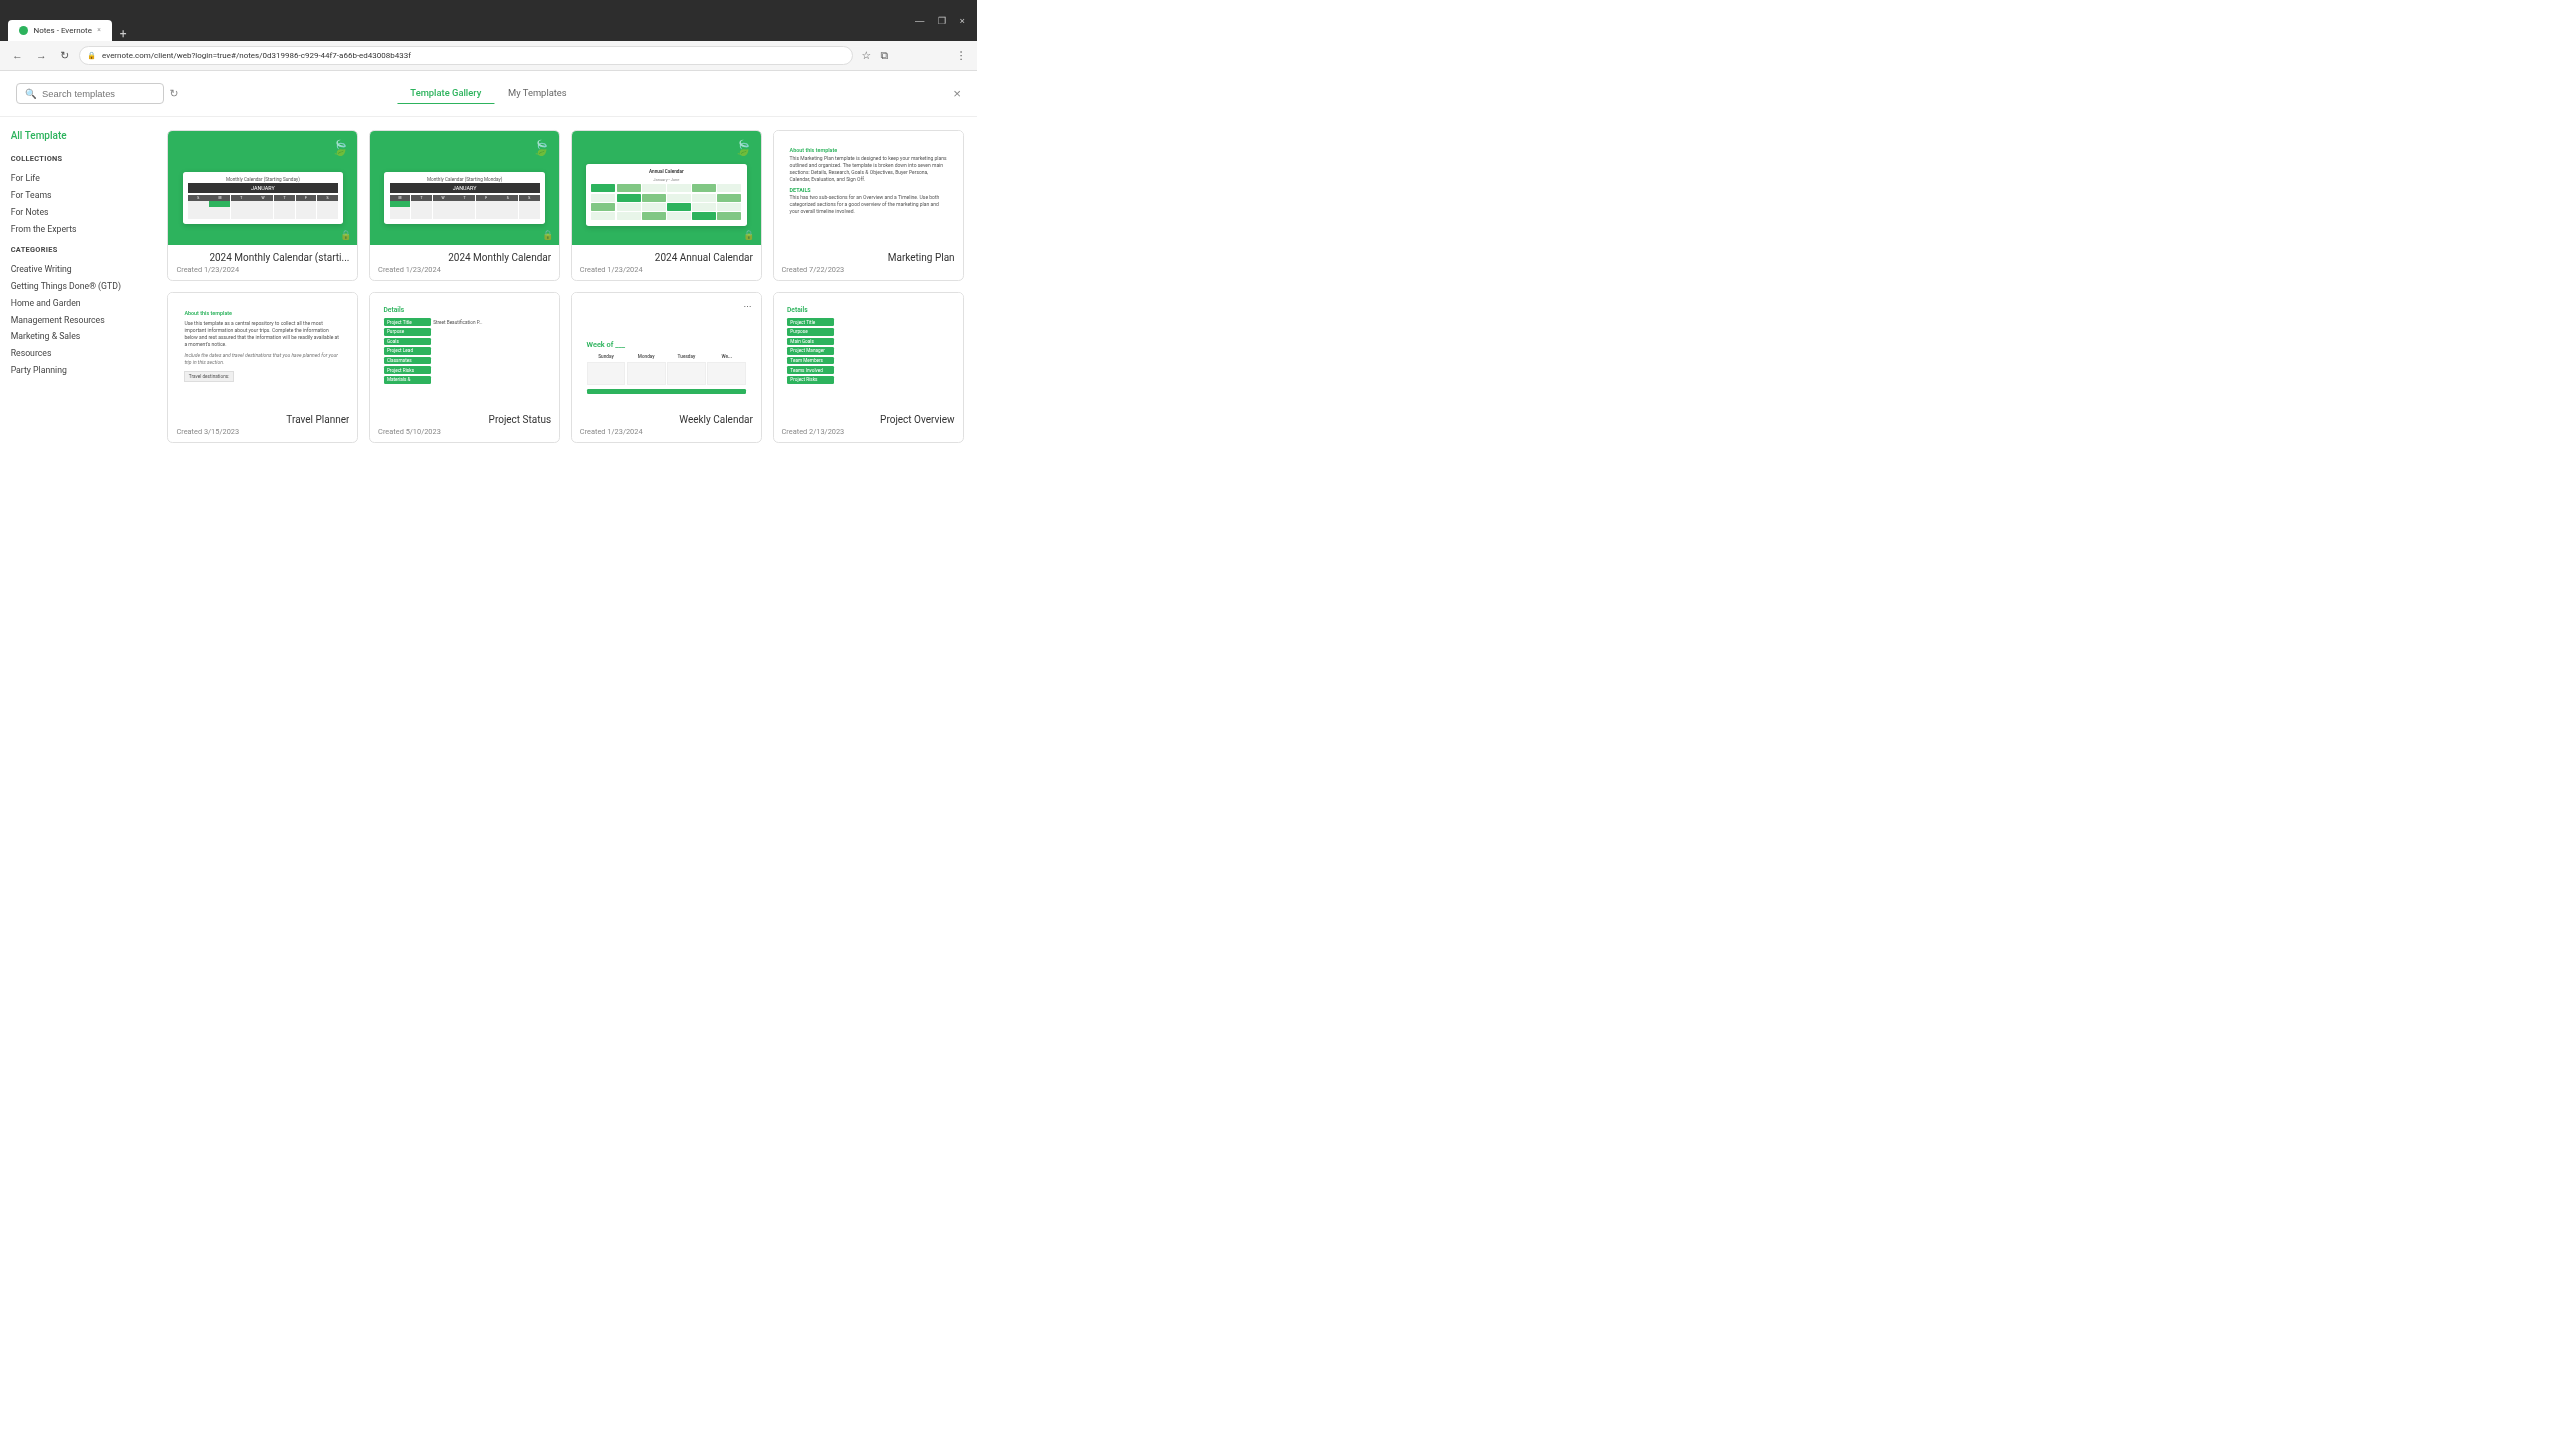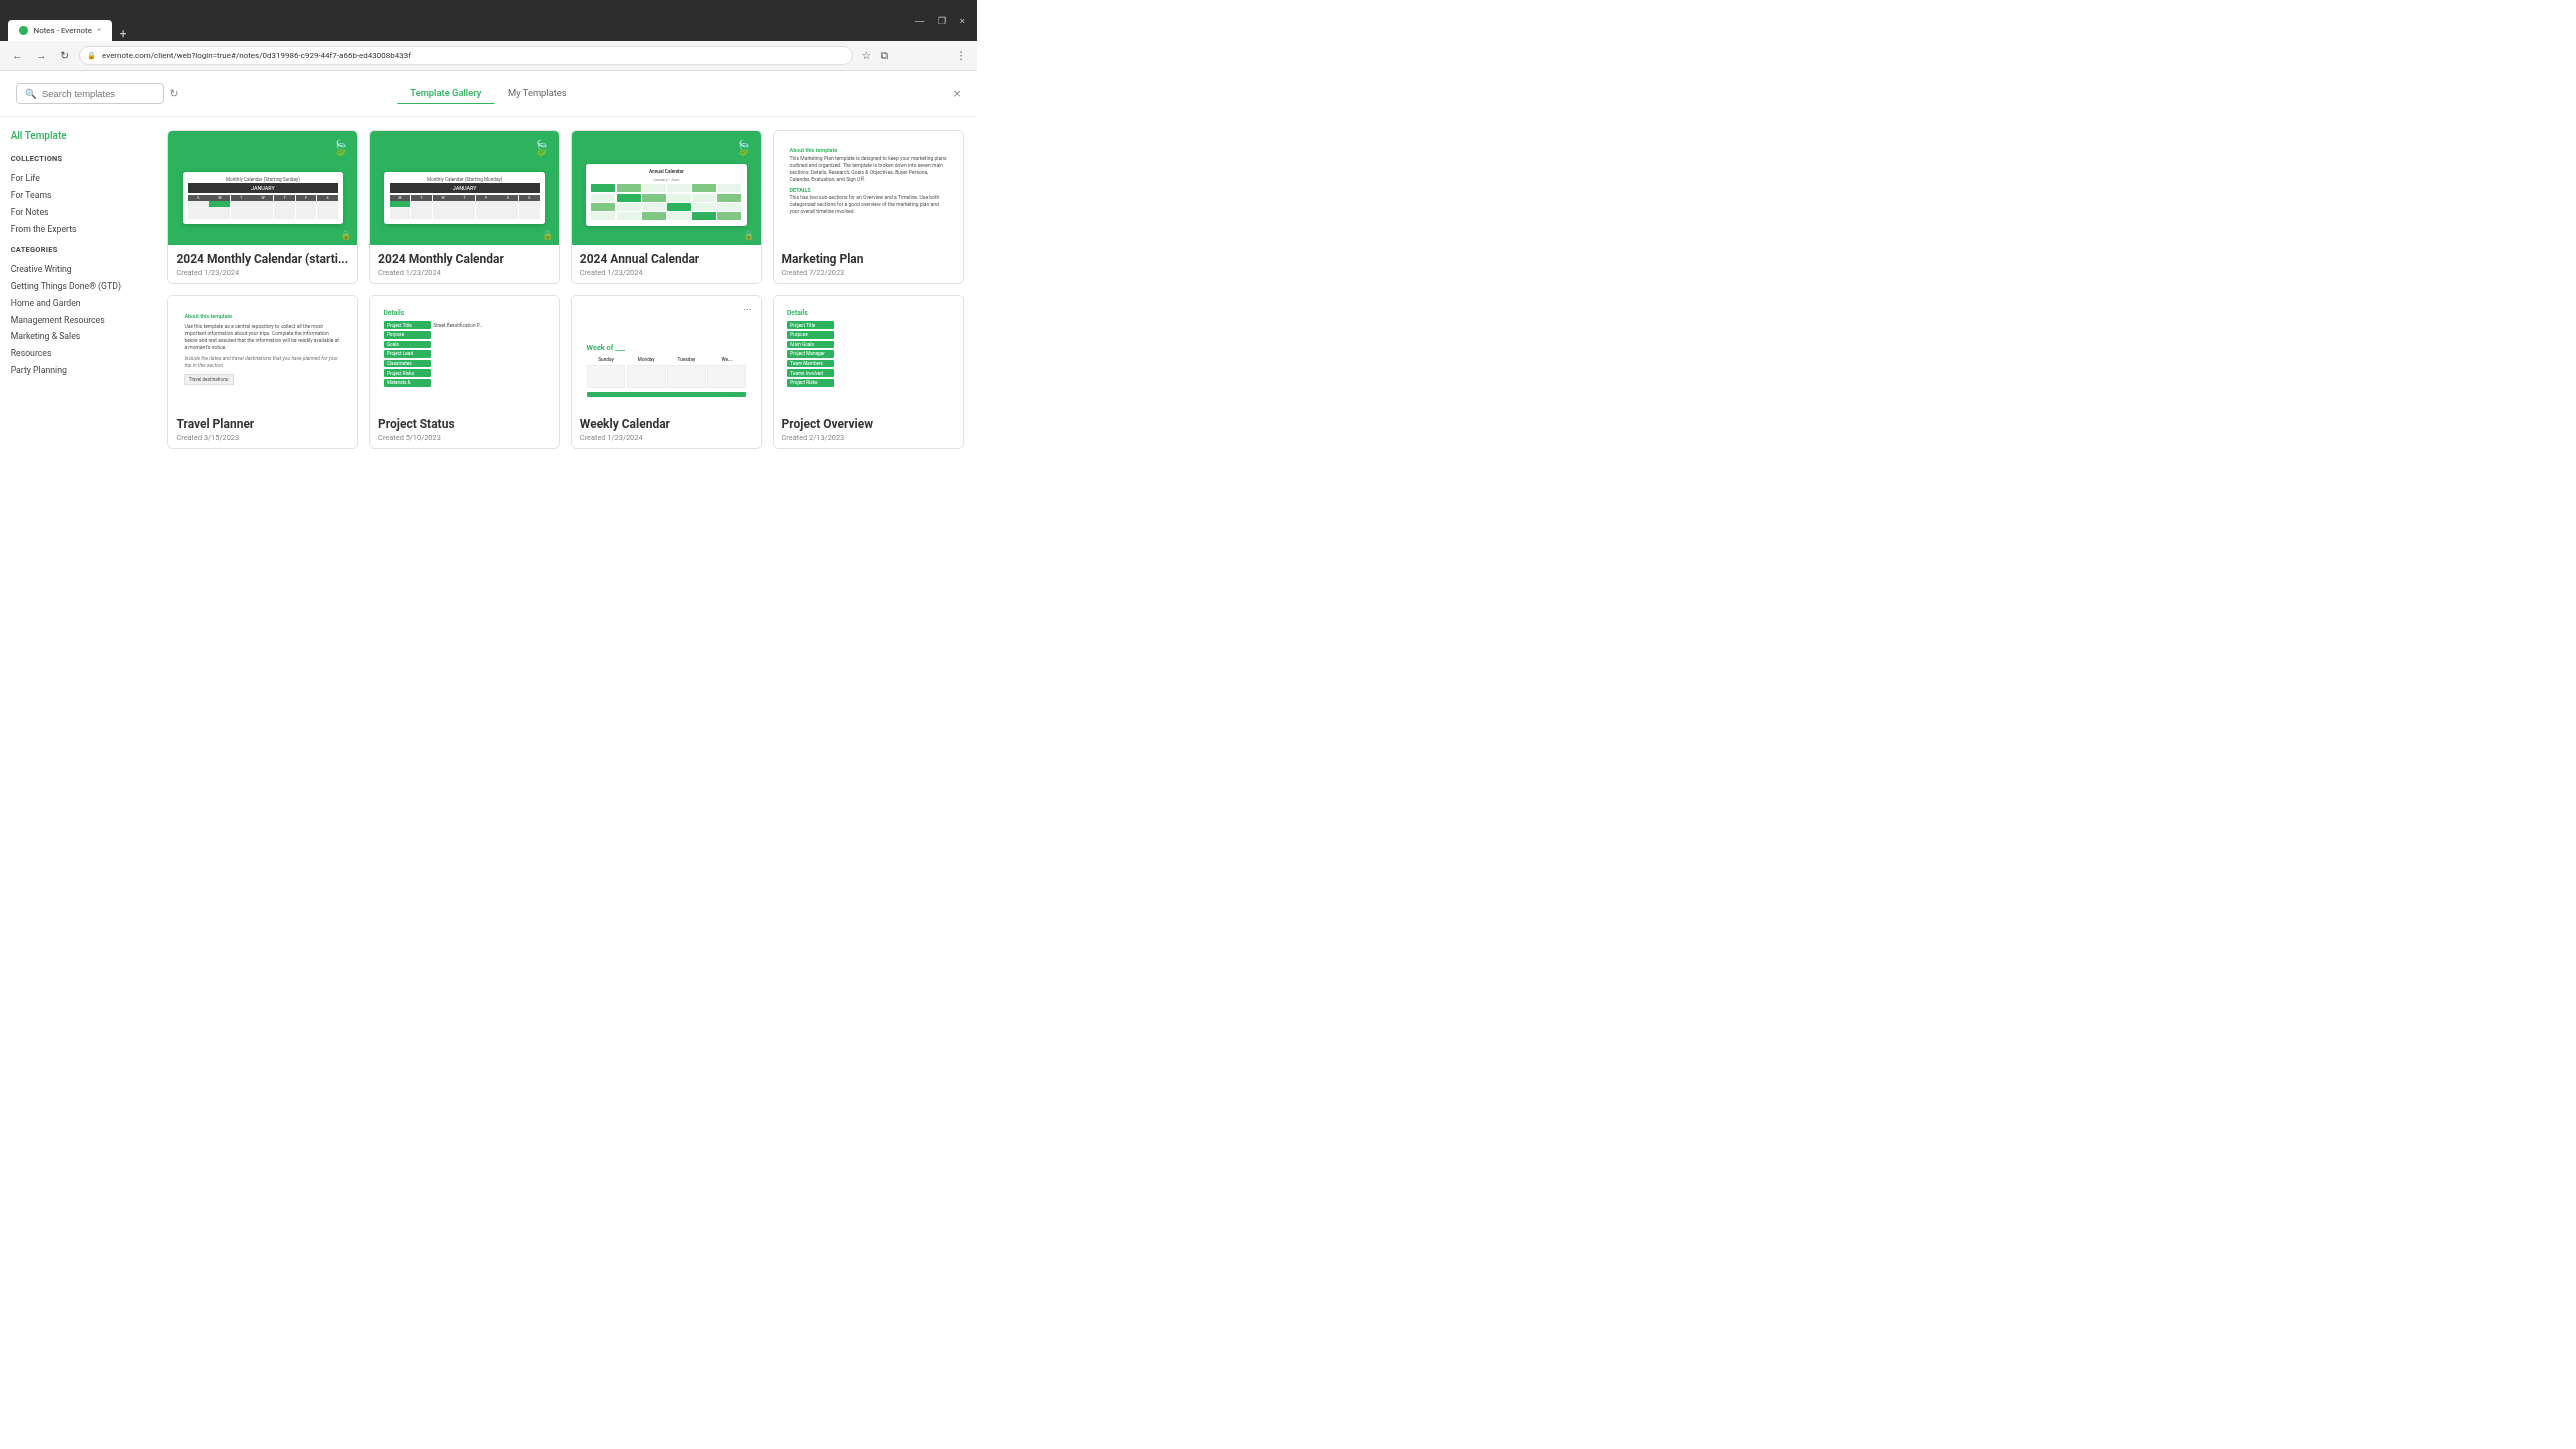--- a/index.html
+++ b/index.html
@@ -56,21 +56,21 @@
     .card-preview-green { background: #2db35d; display: flex; align-items: center; justify-content: center; position: relative; }
     .card-preview-white { background: #fff; display: flex; flex-direction: column; padding: 8px; position: relative; }
     .evernote-leaf { position: absolute; top: 8px; right: 8px; color: rgba(255,255,255,0.7); font-size: 14.8px; }
     .calendar-mockup { background: #fff; border-radius: 2.7px; width: 85%; margin: 20px auto 0; padding: 5.4px; box-shadow: 0 1.3px 5.4px rgba(0,0,0,0.15); }
     .calendar-header-mock { background: #333; color: #fff; text-align: center; font-size: 5.4px; padding: 2px; margin-bottom: 2px; }
     .calendar-grid-mock { display: grid; grid-template-columns: repeat(7, 1fr); gap: 0.7px; }
     .calendar-cell { background: #f0f0f0; height: 5.4px; font-size: 3.4px; display: flex; align-items: center; justify-content: center; color: #555; }
     .calendar-cell.header { background: #555; color: #fff; }
     .calendar-cell.green { background: #2db35d; }
     .card-info { padding: 6.7px 8px; }
-    .card-title { font-size: 12px; font-weight: 700; color: #333; margin-bottom: 2px; white-space: nowrap; overflow: hidden; text-overflow: ellipsis; }
+    .card-title { font-size: 10px; font-weight: 400; color: #333; margin-bottom: 2px; white-space: nowrap; overflow: hidden; text-overflow: ellipsis; text-align: right; }
     .card-date { font-size: 7.4px; color: #888; }
 
     
     .card-details-preview { padding: 8px; font-size: 5.4px; }
     .card-details-about { color: #2db35d; font-size: 5.4px; font-weight: 600; margin-bottom: 2.7px; }
     .card-details-text { color: #555; font-size: 5px; line-height: 1.4; margin-bottom: 4px; }
     .card-details-section { color: #2db35d; font-size: 5.4px; font-weight: 700; margin-bottom: 2px; }
 
     
     .week-calendar-mock { padding: 5.4px; margin-top: 32px; }

